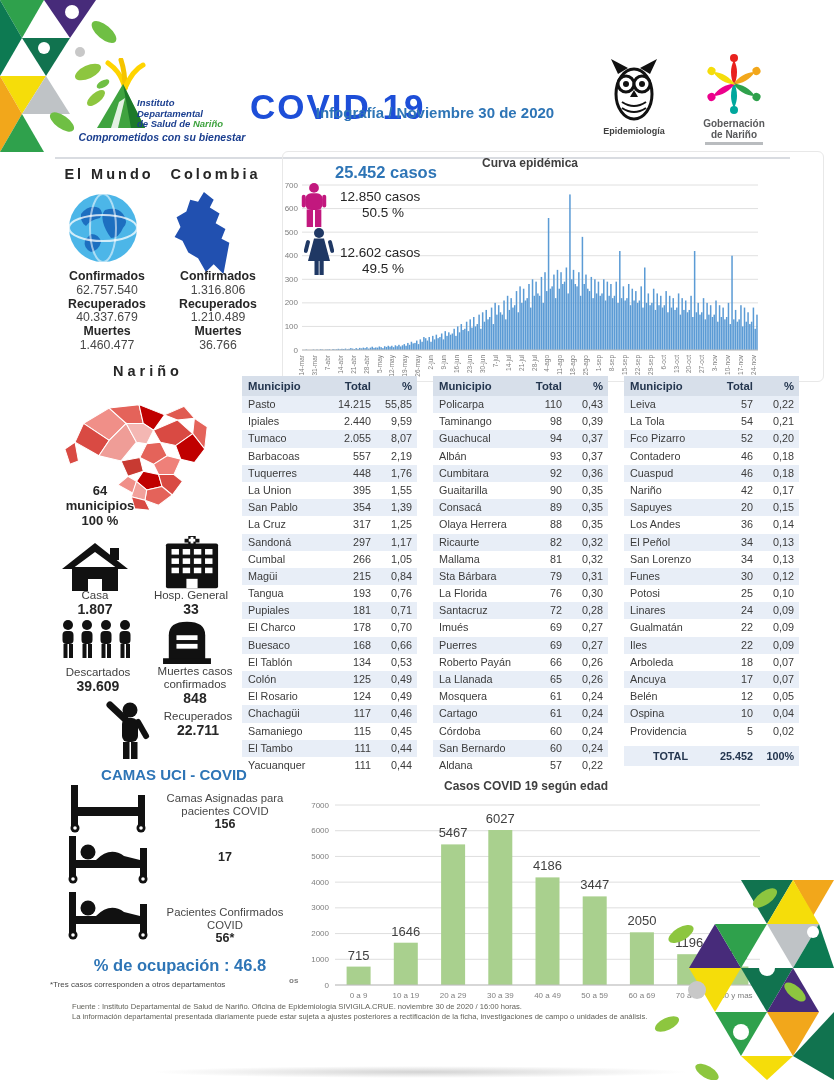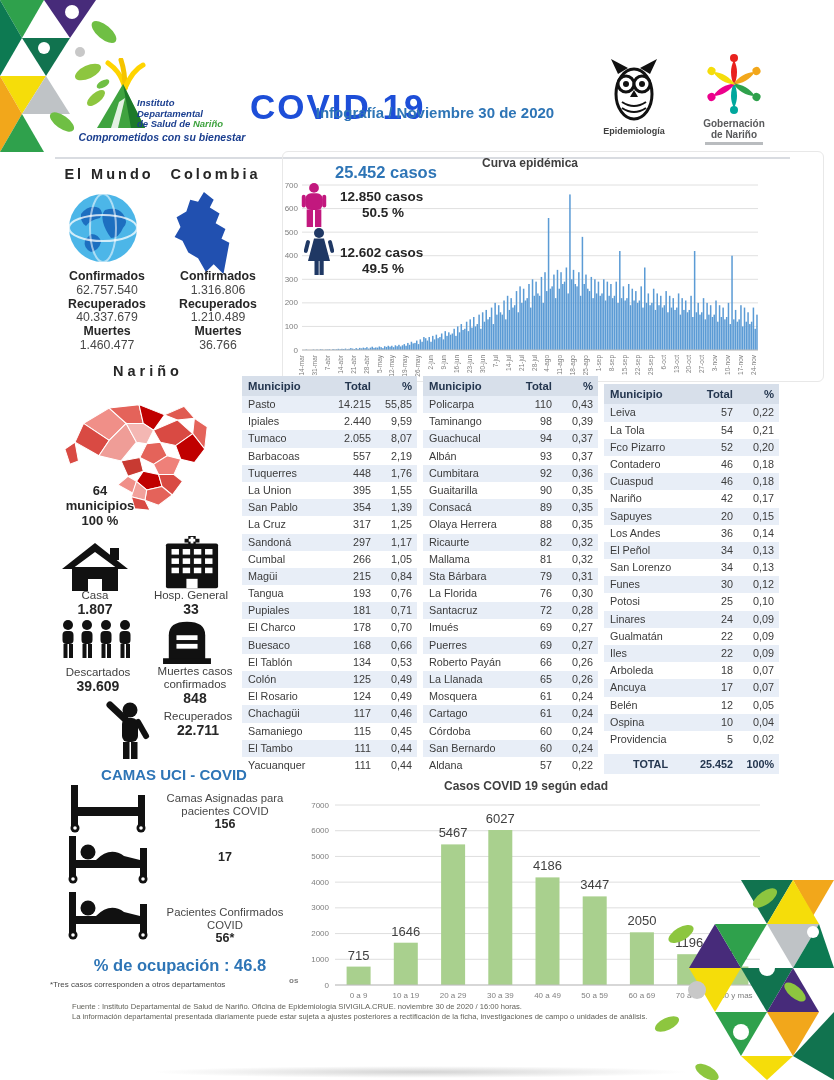--- a/index.html
+++ b/index.html
@@ -10,24 +10,24 @@
   .sec-h{font-size:14.5px;font-weight:bold;letter-spacing:3px;color:#262626;text-align:center;}
   .stat-label{font-weight:bold;font-size:12.3px;color:#262626;line-height:13.8px;}
   .stat-value{font-size:12.3px;color:#474747;line-height:13.8px;}
   .icon-label{font-size:11.5px;color:#404040;text-align:center;line-height:13px;}
   .icon-value{font-weight:bold;font-size:14px;color:#262626;text-align:center;line-height:14px;}
   .uci-label{font-size:11.3px;color:#474747;text-align:center;line-height:12.5px;}
   .uci-value{font-weight:bold;font-size:12.5px;color:#262626;text-align:center;line-height:14px;}
   .title-main{font-size:35px;font-weight:bold;letter-spacing:2px;color:#1d4ed8;text-align:left;margin-top:29px;}
   .title-sub{font-size:15px;font-weight:bold;color:#2e75b6;text-align:center;}
   .cases-total{font-size:16.5px;font-weight:bold;color:#2e75b6;}
-  .sex-val{font-size:13.5px;font-weight:bold;color:#262626;}
+  .sex-val{font-size:13.5px;font-weight:normal;color:#262626;}
   .chart-title{font-size:12px;font-weight:bold;color:#3f3f3f;text-align:center;}
   .footer-line{font-size:7.6px;color:#5f5f57;white-space:nowrap;}
-  #muni-table{display:flex;gap:6px;align-items:flex-end;}
+  #muni-table{display:flex;gap:16px;}
   .muni-group{display:grid;grid-template-columns:93px 45px 37px;align-content:start;}
   .mc{font-size:10.8px;line-height:17.2px;height:17.2px;color:#3b3b3b;white-space:nowrap;overflow:hidden;}
   .mh{background:#d7dfea;font-weight:bold;color:#24364f;line-height:20px;height:20px;
       text-align:center;font-size:11.3px;}
   .c0{text-align:left;padding-left:6px;}
   .c1{text-align:right;padding-right:9px;}
   .c2{text-align:right;padding-right:5px;}
   .odd{background:#e8eef7;}
   .sp{height:6px;line-height:6px;}
   .tot{font-weight:bold;background:#e8eef7;line-height:20px;height:20px;color:#24364f;}

